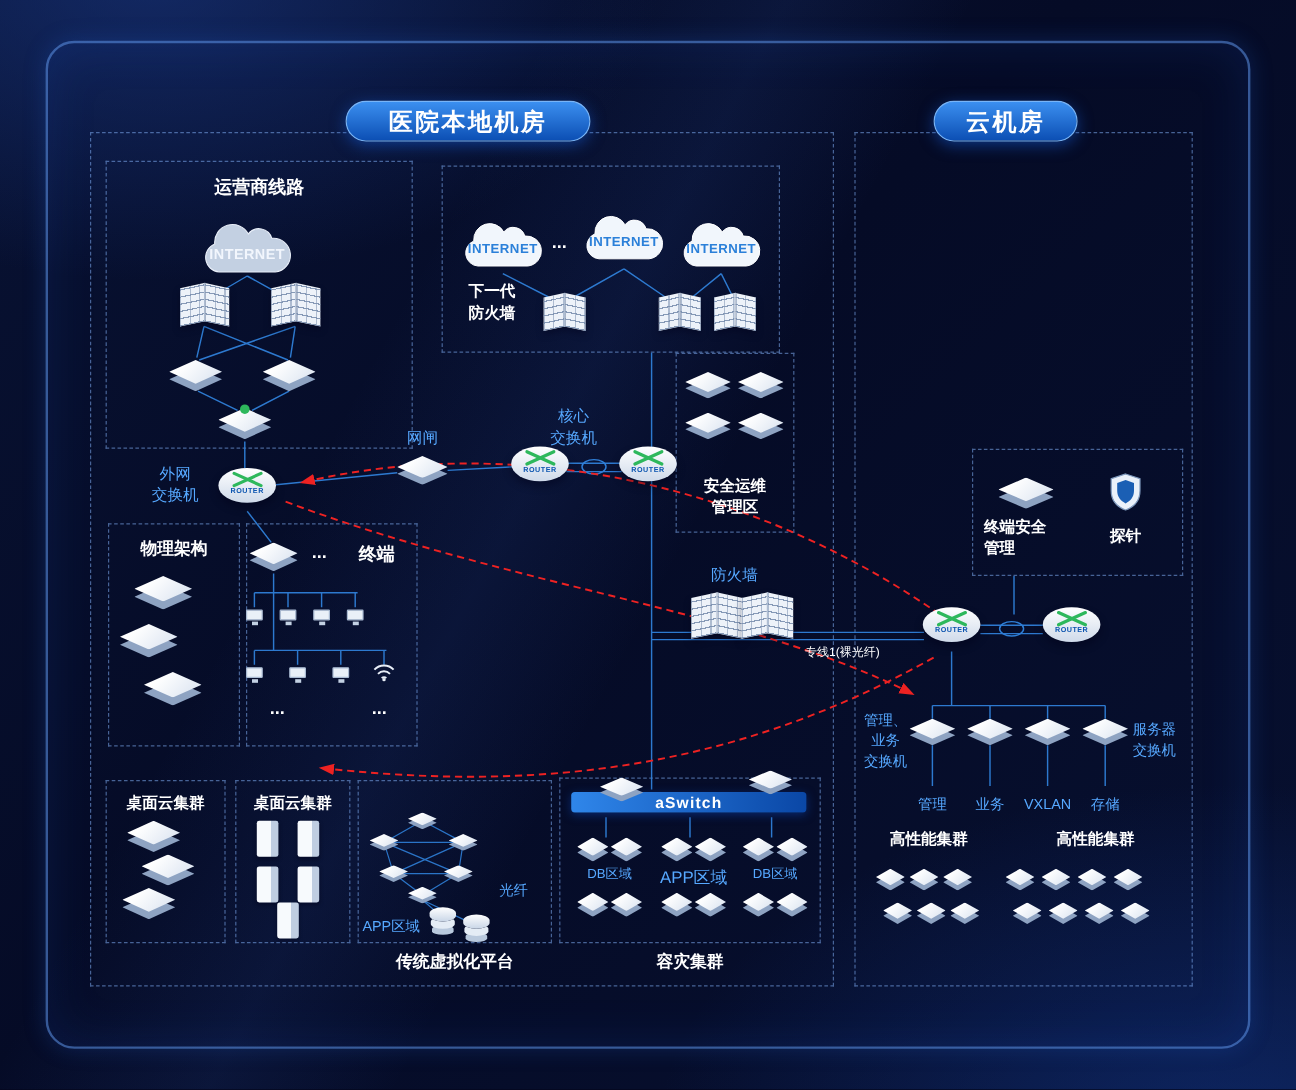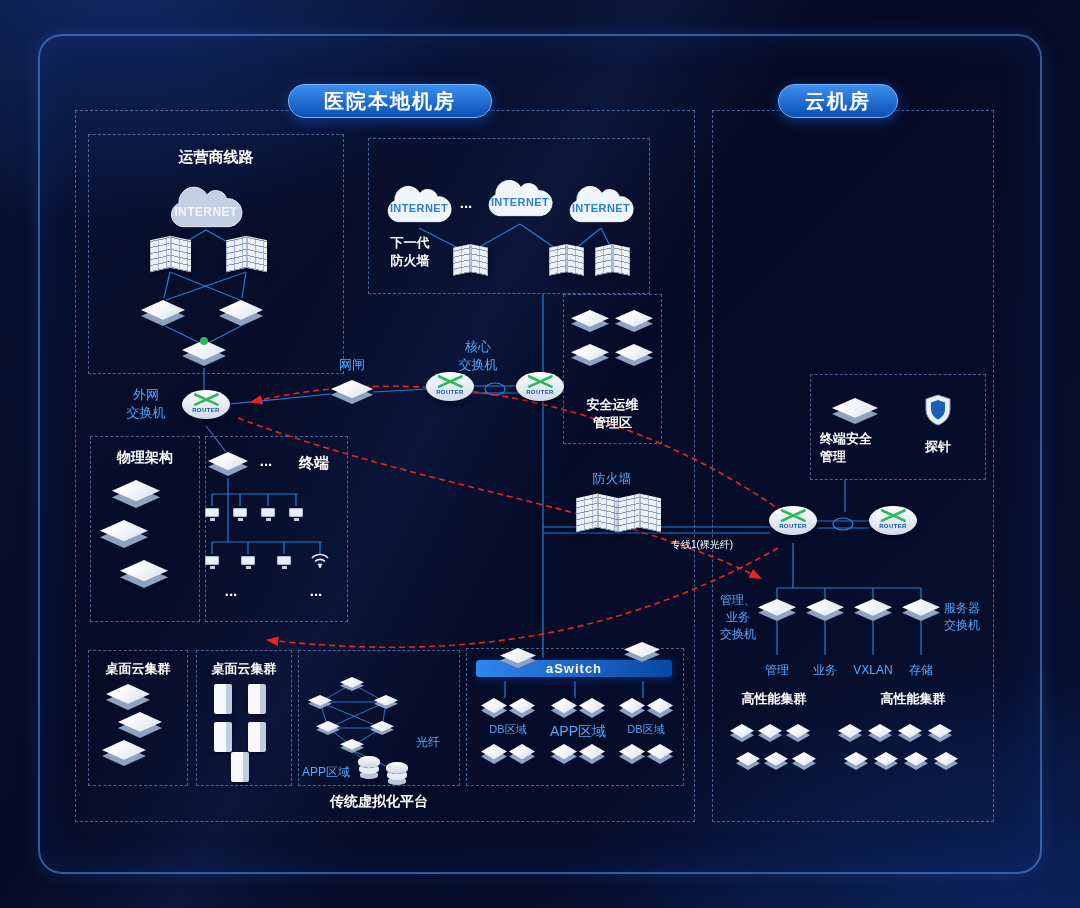--- a/index.html
+++ b/index.html
@@ -411,20 +411,21 @@
       <i class="f0"></i>
     </div>
   <div class="sw" style="left:619px;top:744px;width:26px;height:20px">
       <i class="f1"></i>
       <i class="f0"></i>
     </div>
   <div class="sw" style="left:647px;top:744px;width:26px;height:20px">
       <i class="f1"></i>
       <i class="f0"></i>
     </div>
+  <div class="lbl b" style="left:466px;top:792px;width:218px;font-size:14px">容灾集群</div>
 
   <div class="sw" style="left:832px;top:398px;width:46px;height:26px">
       <i class="f1"></i>
       <i class="f0"></i>
     </div>
   <div class="shield" style="left:924px;top:394px">
     <svg width="28" height="32" viewBox="0 0 28 32">
         <path d="M14 1 L26 5 V15 C26 23 21 28.5 14 31 C7 28.5 2 23 2 15 V5 Z" fill="#eaf1fa" stroke="#7e99bd"></path>
         <path d="M14 6 L21 8.5 V15 C21 20 18 23.5 14 25.5 C10 23.5 7 20 7 15 V8.5 Z" fill="#1b5fb4"></path>
       </svg>

